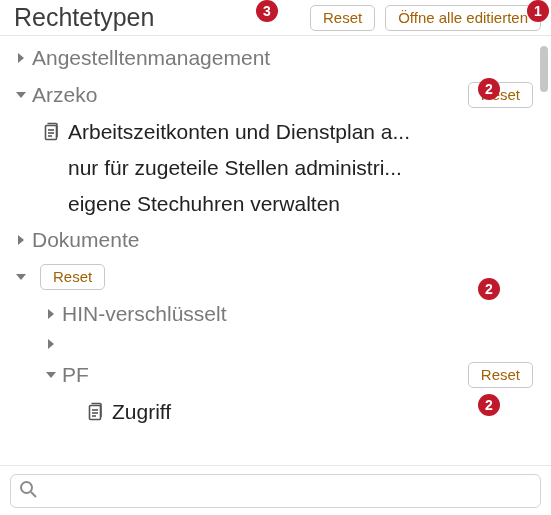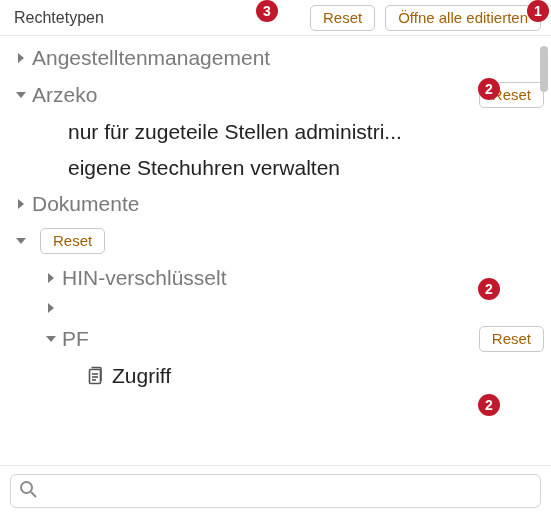--- a/index.html
+++ b/index.html
@@ -13,21 +13,21 @@
   }
   .header {
     display: flex;
     align-items: center;
     padding: 4px 10px 4px 14px;
     border-bottom: 1px solid #e6e6e6;
     height: 36px;
     position: relative;
   }
   .title {
-    font-size: 16px;
+    font-size: 25px;
     color: #3d3d3d;
     flex: 0 0 auto;
     text-align: right;
   }
   .header-spacer { flex: 1 1 auto; }
   .btn {
     background: #fff;
     border: 1px solid #c9c9c9;
     border-radius: 5px;
     font-size: 15px;
@@ -36,21 +36,21 @@
     cursor: pointer;
     position: relative;
     line-height: 1.2;
   }
   .btn + .btn { margin-left: 10px; }
   .content {
     height: 430px;
     overflow: hidden;
     border-bottom: 1px solid #e6e6e6;
     position: relative;
-    padding: 4px 7px 4px 0;
+    padding: 4px 18px 4px 0;
   }
   .row {
     display: flex;
     align-items: center;
     padding: 6px 0 6px 10px;
     position: relative;
   }
   .chev {
     width: 22px;
     display: inline-flex;
@@ -165,20 +165,32 @@
   <div class="row" style="position:relative">
     <span class="chev">
       <svg width="12" height="10" viewBox="0 0 12 10">
           <path d="M1 2 L6 8 L11 2 Z" fill="currentColor"></path>
         </svg>
     </span>
     <span class="label-group">Arzeko</span>
     <button class="btn row-reset">Reset</button>
   </div>
 
+  <div class="row indent-1">
+    <span class="doc-icon">
+      <svg width="18" height="20" viewBox="0 0 18 20" fill="none" stroke="currentColor" stroke-width="1.6">
+        <rect x="3.5" y="3.5" width="11" height="14" rx="1"></rect>
+        <path d="M5.5 1.5 H14 a1 1 0 0 1 1 1 V15"></path>
+        <line x1="6" y1="8" x2="12" y2="8"></line>
+          <line x1="6" y1="11" x2="12" y2="11"></line>
+          <line x1="6" y1="14" x2="10" y2="14"></line>
+      </svg>
+    </span>
+    <span class="label-item">Arbeitszeitkonten und Dienstplan a...</span>
+  </div>
 
   <div class="row indent-1">
     <span class="doc-spacer"></span>
     <span class="label-item">nur für zugeteile Stellen administri...</span>
   </div>
 
   <div class="row indent-1">
     <span class="doc-spacer"></span>
     <span class="label-item">eigene Stechuhren verwalten</span>
   </div>

